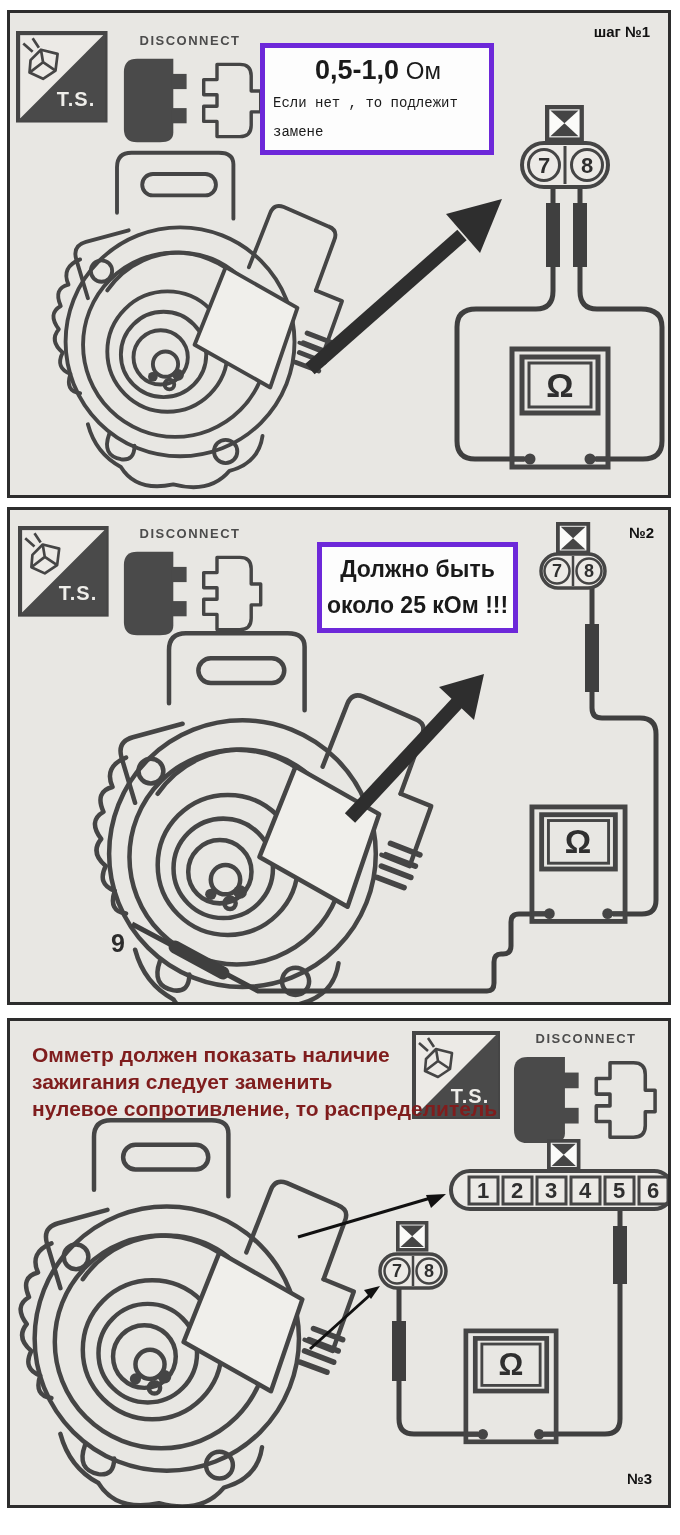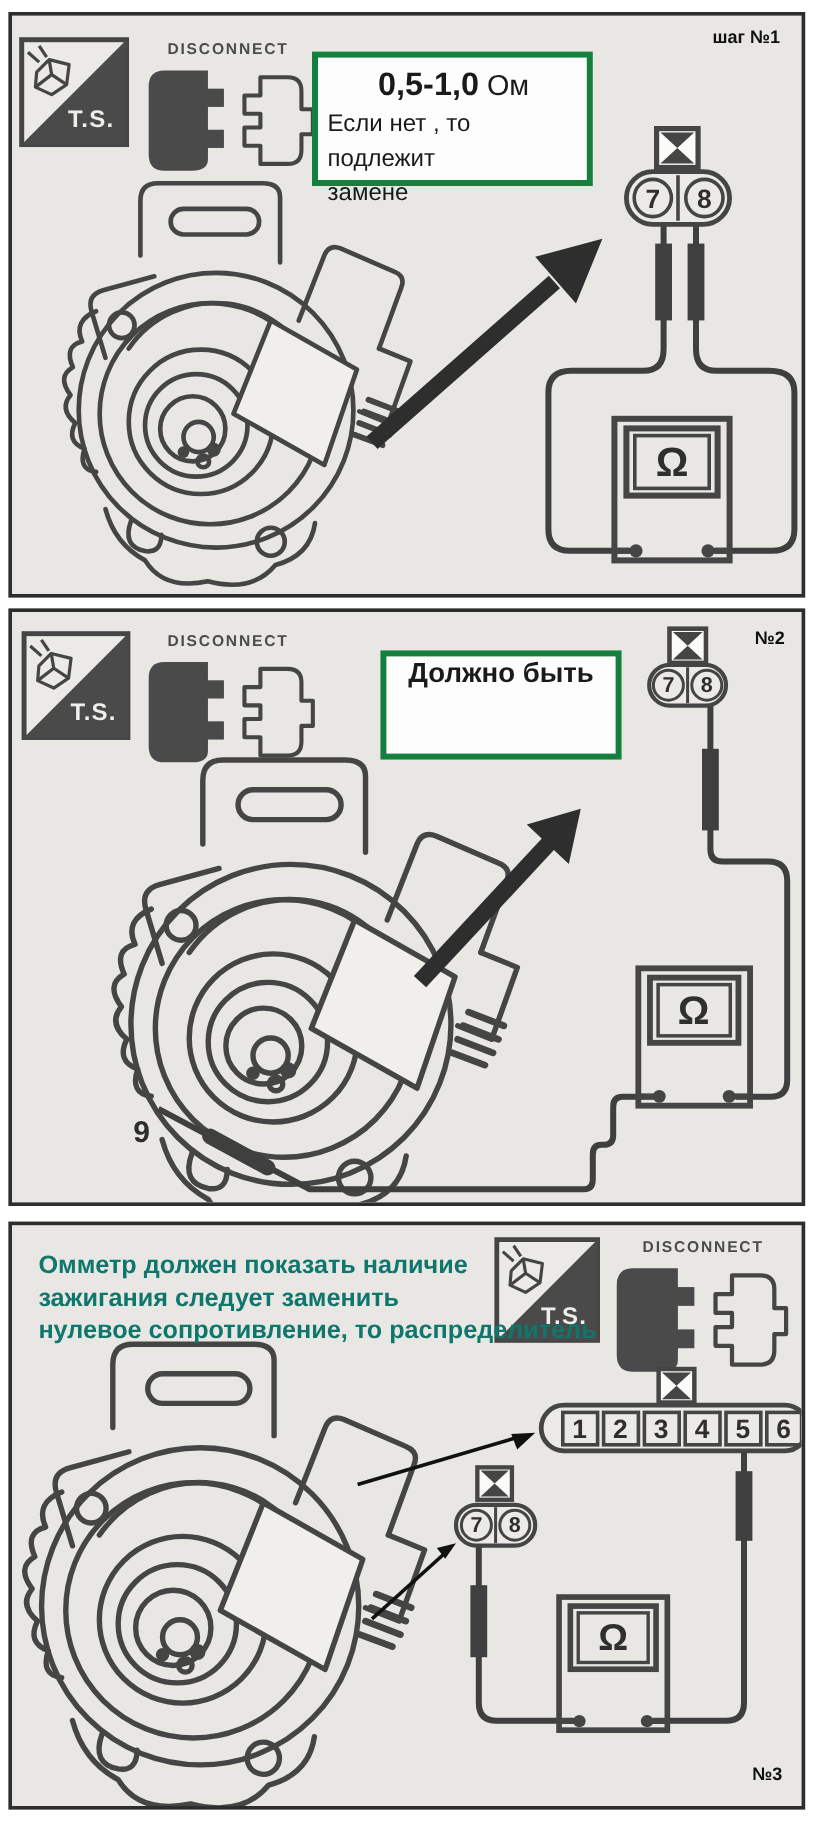--- a/index.html
+++ b/index.html
@@ -12,27 +12,27 @@
     border:3px solid #2d2d2d;box-sizing:border-box;overflow:hidden;
   }
   #panel1{top:10px;height:488px;}
   #panel2{top:507px;height:498px;}
   #panel3{top:1018px;height:490px;}
   .art{position:absolute;left:0;top:0;}
   .step-label{position:absolute;font-weight:bold;font-size:15px;color:#111;white-space:nowrap;}
   #step1{top:10px;right:18px;}
   #step2{top:14px;right:14px;}
   #step3{bottom:18px;right:16px;}
-  .spec-box{position:absolute;background:#fdfdfd;border:5px solid #15803d;box-sizing:border-box;color:#1a1a1a;}
+  .spec-box{position:absolute;background:#fdfdfd;border:5px solid #6d28d9;box-sizing:border-box;color:#1a1a1a;}
   #box1{left:250px;top:30px;width:234px;height:112px;padding:7px 6px 4px 8px;}
   #box1 .l1{text-align:center;font-size:24px;margin-bottom:3px;}
   #box1 .l1 .val{font-weight:bold;font-size:27px;}
-  #box1 .lx{font-size:20px;line-height:29px;}
-  #box2{left:307px;top:32px;width:201px;height:91px;display:flex;flex-direction:row;justify-content:center;row-gap:9px;text-align:center;font-weight:bold;font-size:23px;}
-  .note{position:absolute;left:22px;top:20px;width:410px;font-weight:bold;font-size:21px;line-height:27px;color:#0f766e;}
+  #box1 .lx{font-size:14px;line-height:29px;font-family:Liberation Mono, monospace;}
+  #box2{left:307px;top:32px;width:201px;height:91px;display:flex;flex-direction:column;justify-content:center;row-gap:9px;text-align:center;font-weight:bold;font-size:23px;}
+  .note{position:absolute;left:22px;top:20px;width:410px;font-weight:bold;font-size:21px;line-height:27px;color:#7f1d1d;}
   .note div{white-space:nowrap;}
   svg text{font-family:"Liberation Sans",sans-serif;}
   .pin-large{font-size:22px;font-weight:bold;fill:#2f2f2f;text-anchor:middle;}
   .pin-small{font-size:18px;font-weight:bold;fill:#2f2f2f;text-anchor:middle;}
   .omega{font-weight:bold;fill:#2f2f2f;text-anchor:middle;}
   .ts-text{font-size:20px;font-weight:bold;fill:#efeeea;text-anchor:middle;letter-spacing:1px;}
   .disc-text{font-size:13px;font-weight:bold;fill:#4c4c4c;text-anchor:middle;letter-spacing:1.5px;}
   .wire-label{font-size:25px;font-weight:bold;fill:#2c2c2c;text-anchor:middle;}
 </style>
 </head>
@@ -168,20 +168,21 @@
 
     <g>
       <line x1="340" y1="308" x2="448" y2="192" stroke="#2e2e2e" stroke-width="14"></line>
       <polygon points="474,164 464,210 429,177" fill="#2e2e2e"></polygon>
     </g>
     <text class="wire-label" x="108" y="442">9</text>
   </svg>
   <div class="step-label" id="step2">№2</div>
   <div class="spec-box" id="box2">
     <div>Должно быть</div>
+    <div>около 25 кОм !!!</div>
   </div>
 </div>
 
 <div class="panel" id="panel3">
   <svg class="art" width="658" height="484">
     <use href="#dist" transform="translate(-28,88) scale(1.12)"></use>
     <use href="#tsicon" transform="translate(402,10)"></use>
     <text class="ts-text" x="460" y="82">T.S.</text>
     <text class="disc-text" x="576" y="22">DISCONNECT</text>
     <use href="#discicon" transform="translate(502,30) scale(0.98)"></use>

